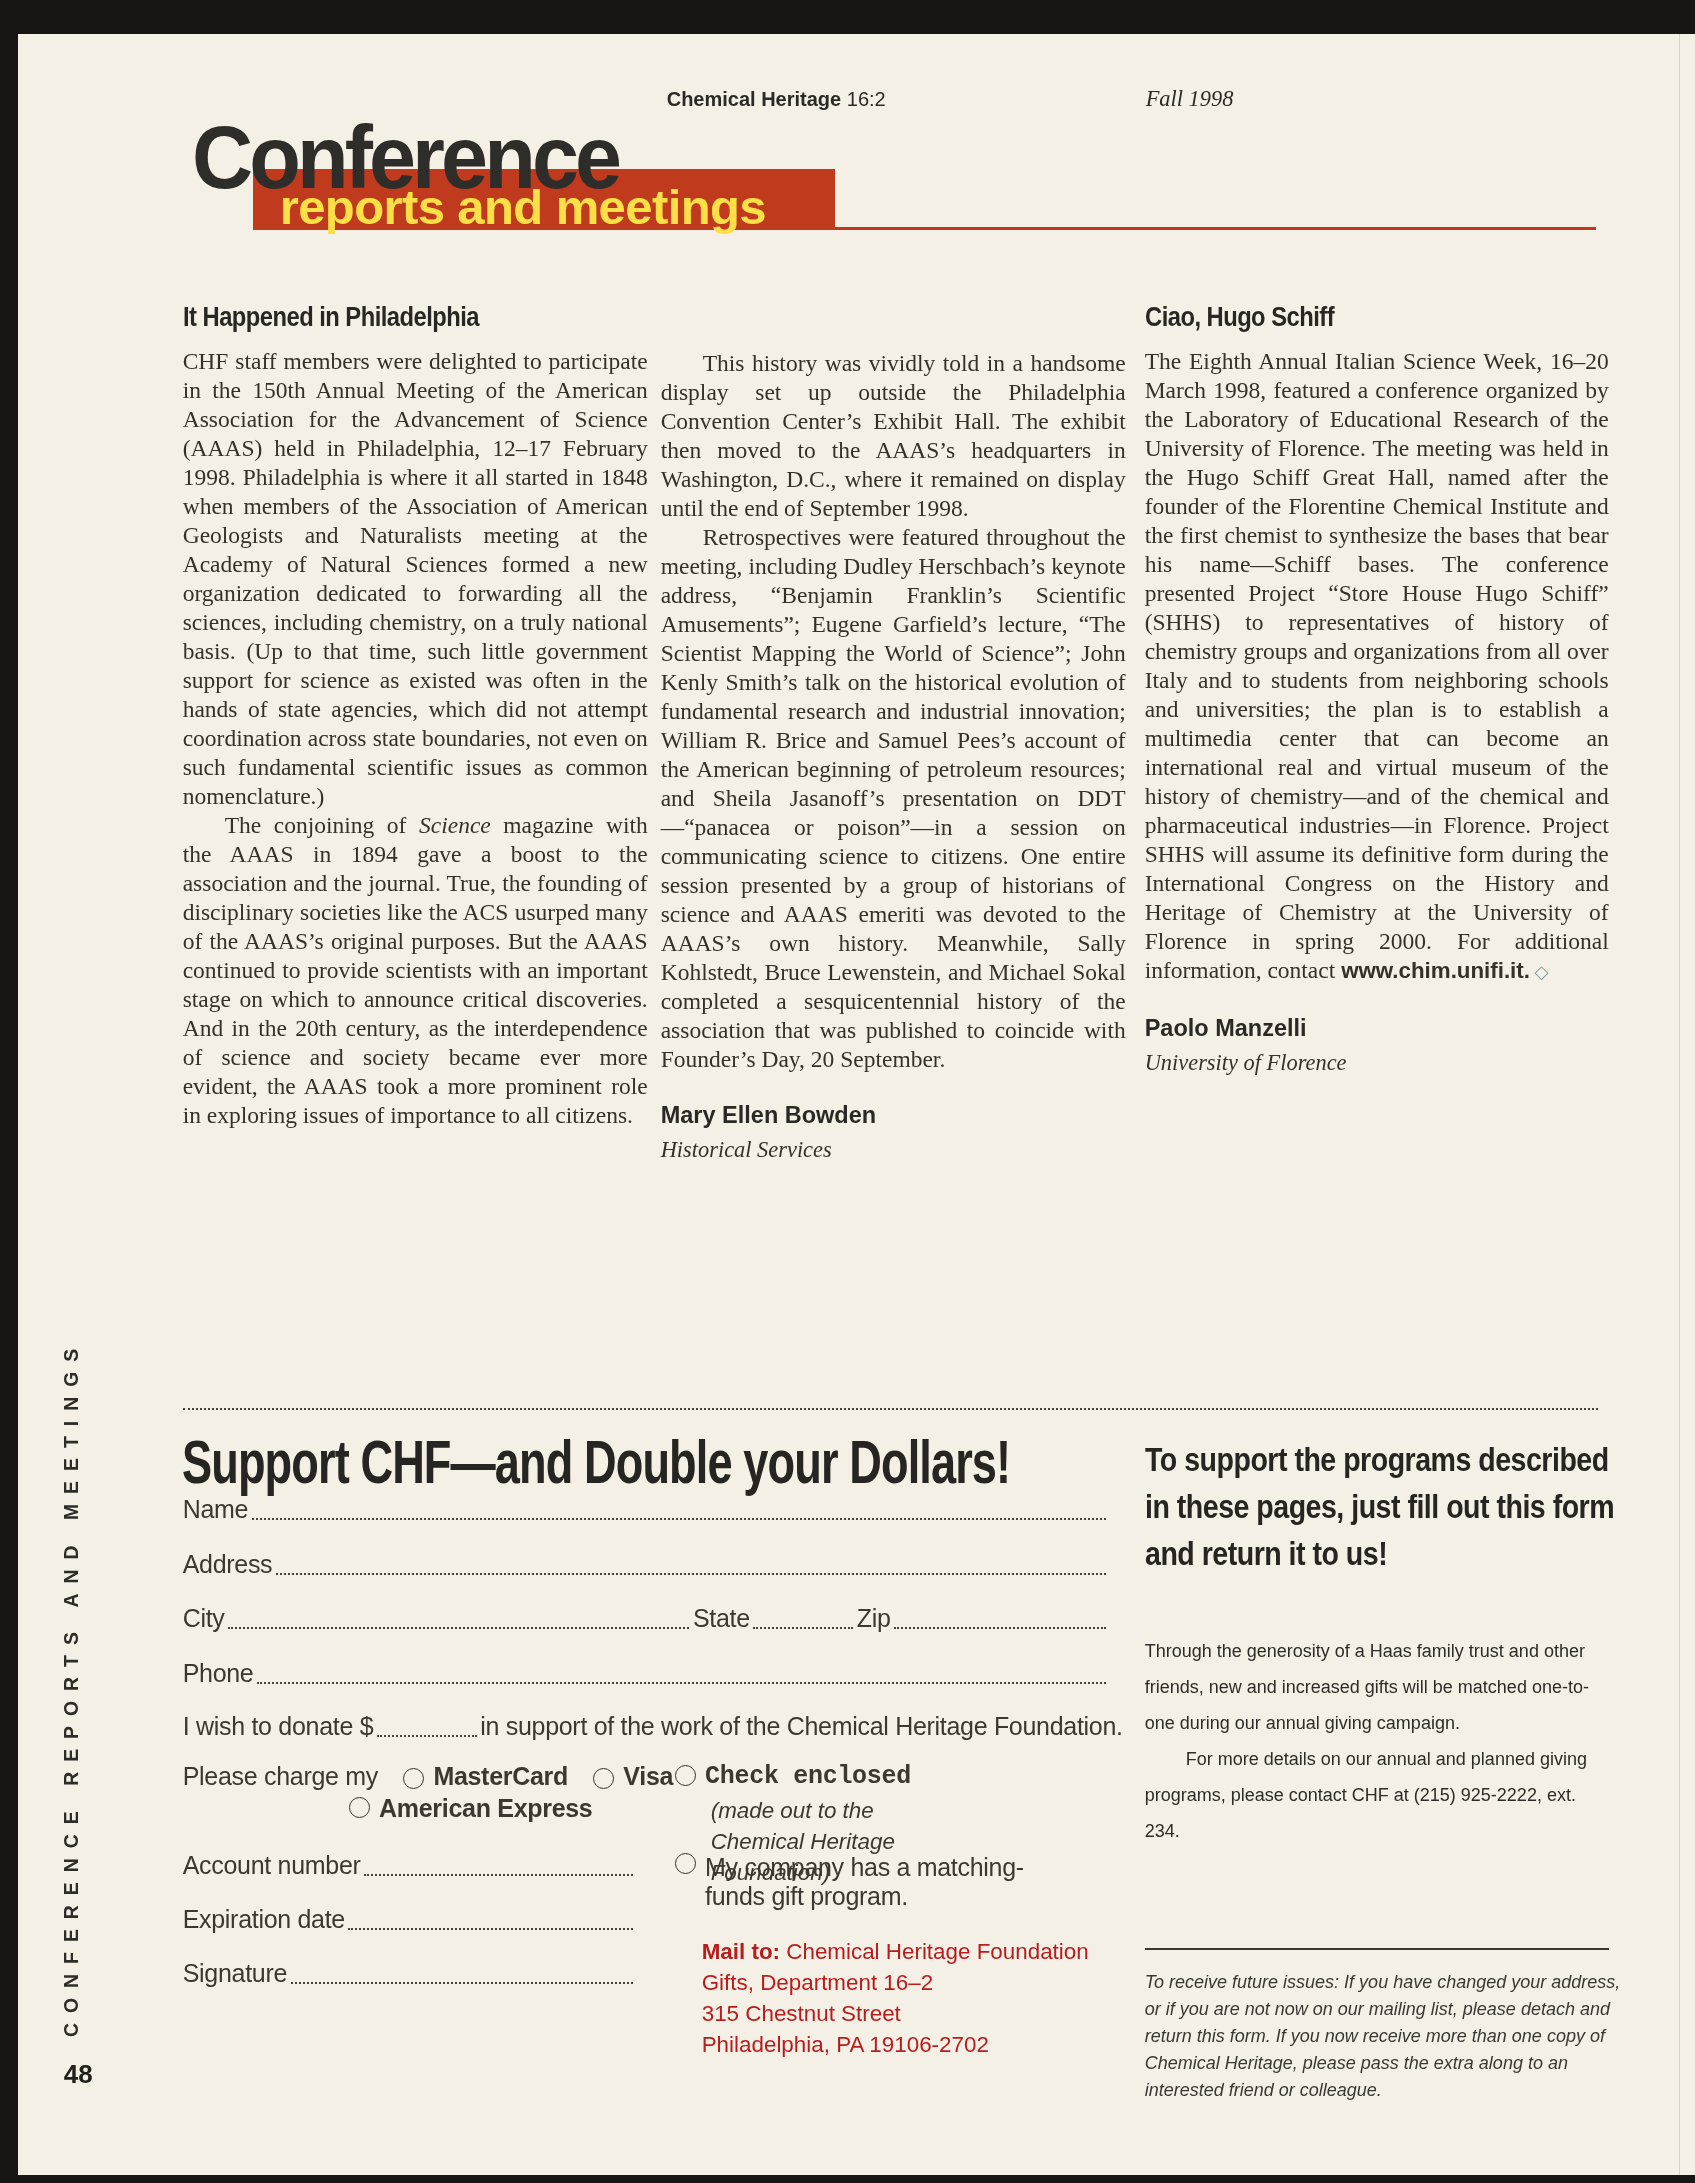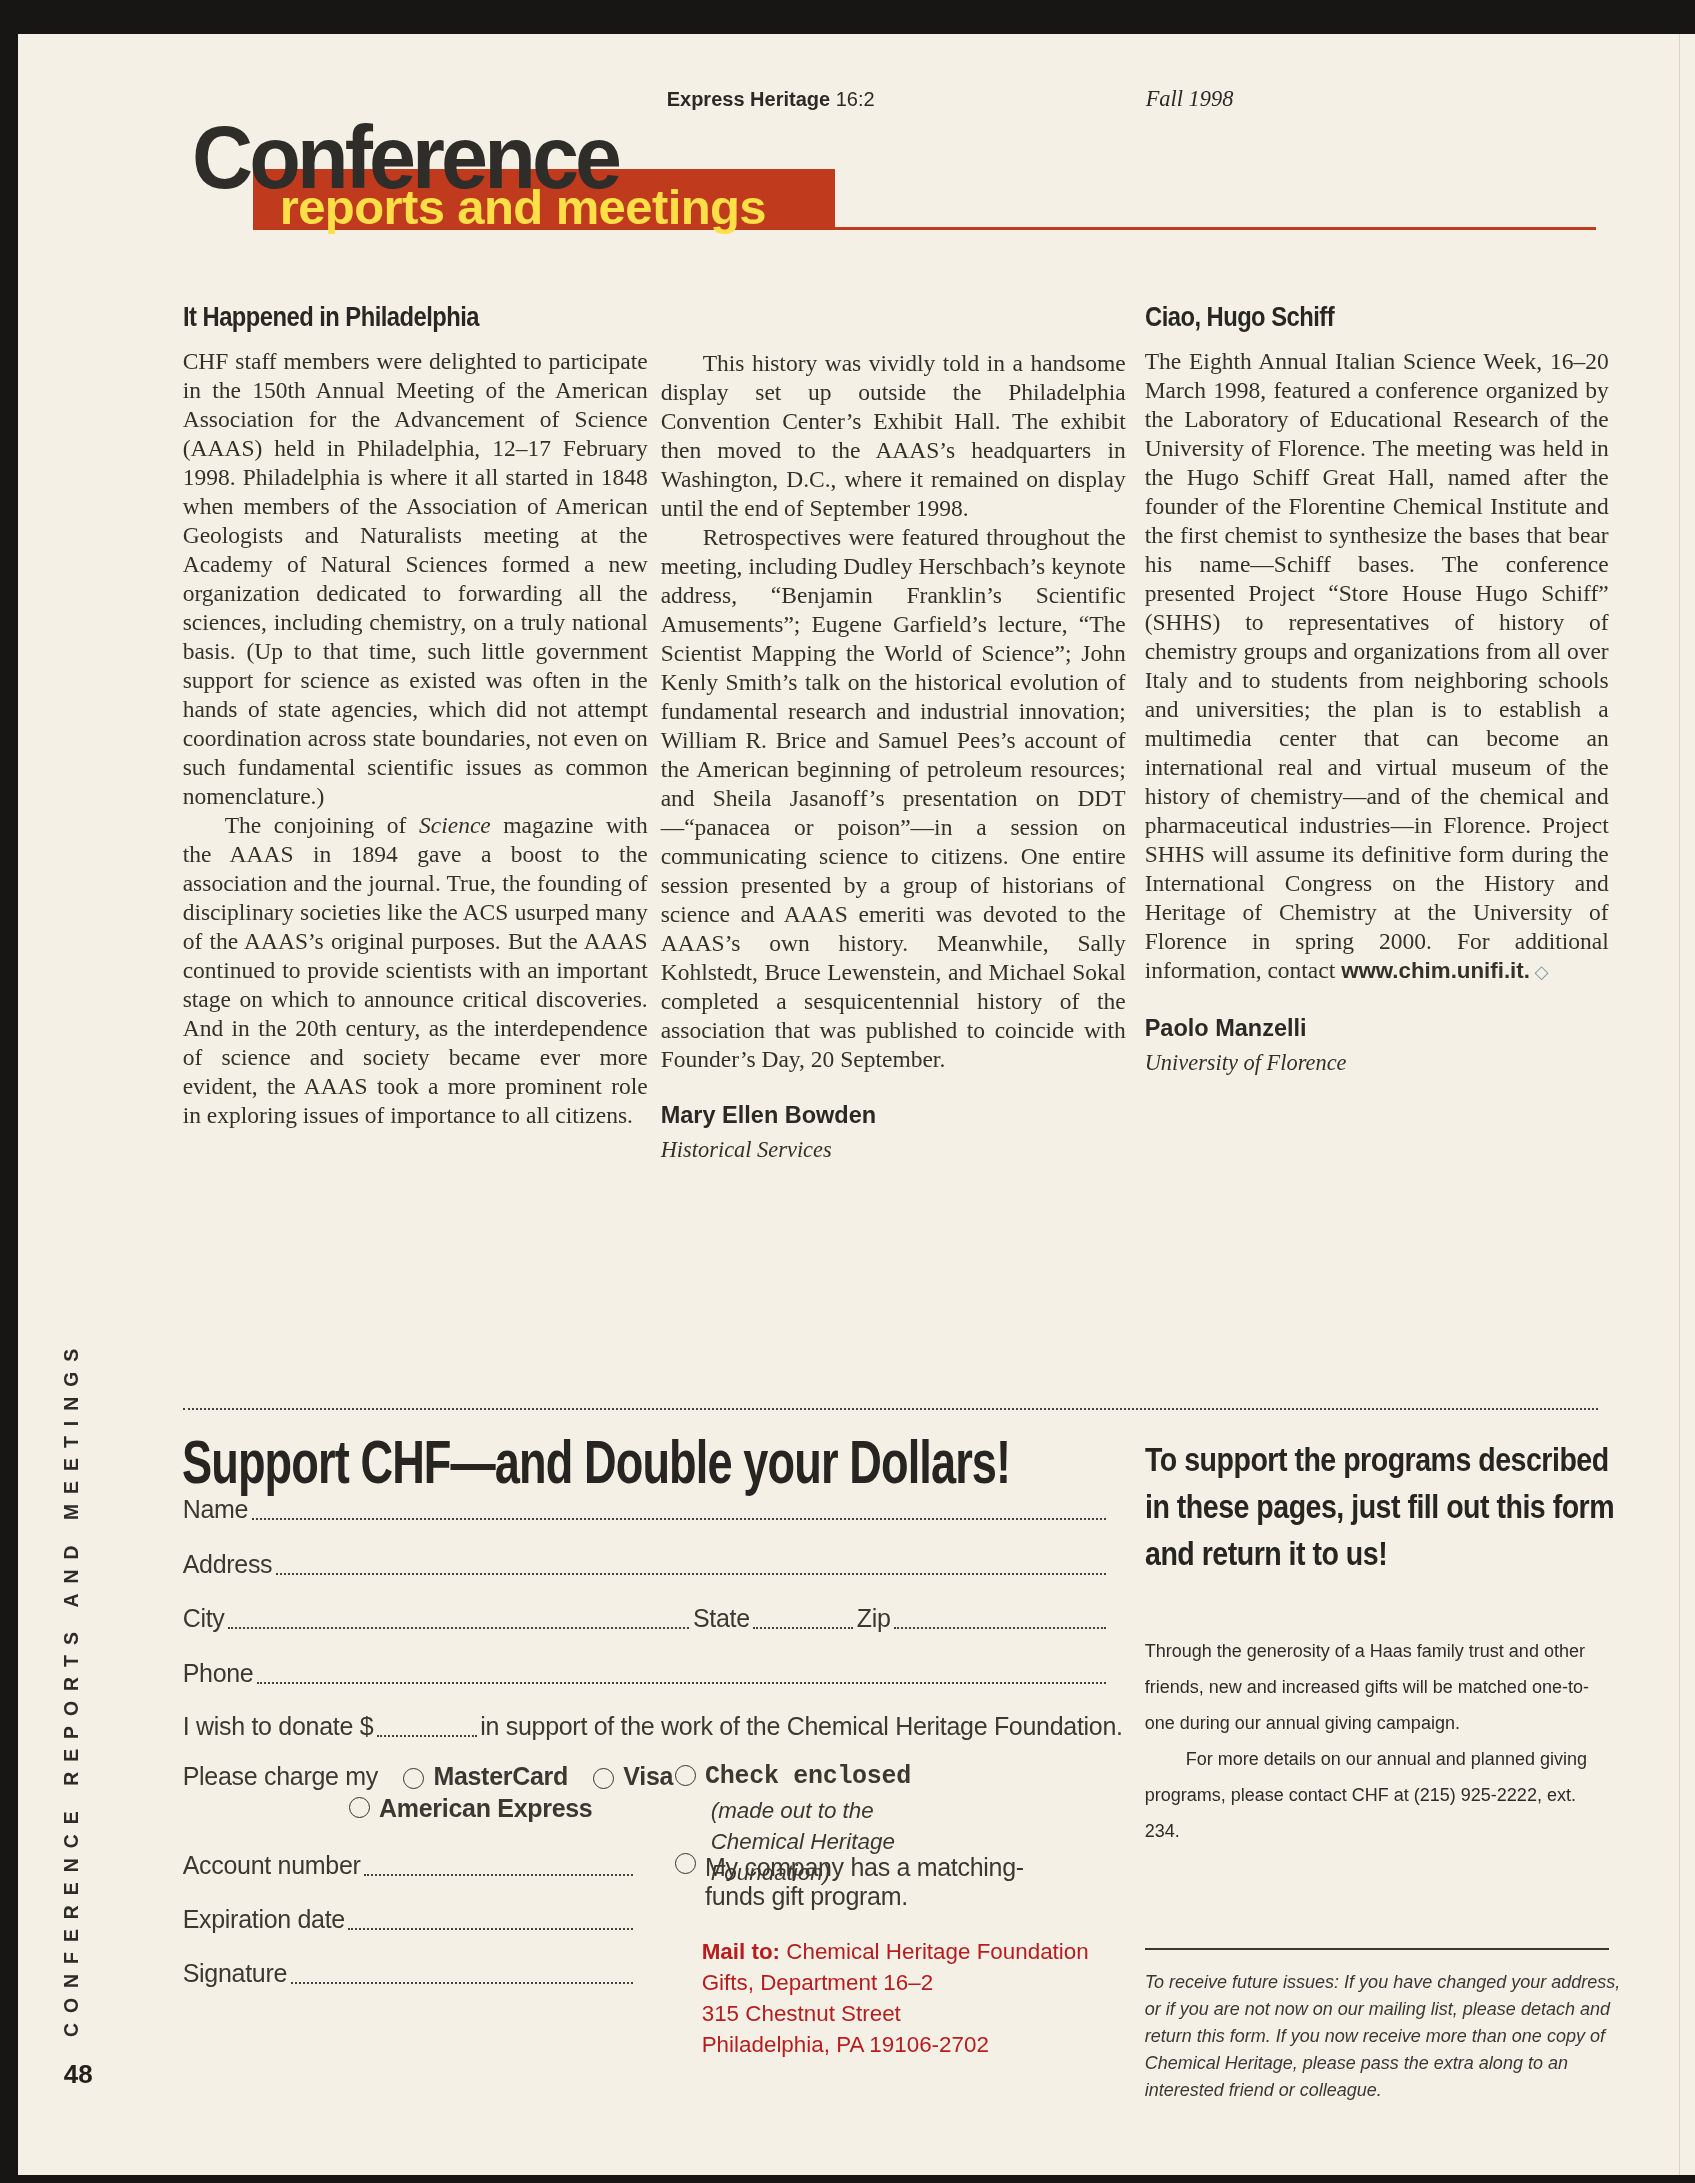--- a/index.html
+++ b/index.html
@@ -79,21 +79,21 @@
   .edge-left{position:absolute;left:0;top:0;width:17.7px;height:2183px;background:#181614;}
   .edge-bottom{position:absolute;left:0;top:2176px;width:1695px;height:7.7px;background:#181614;}
 </style>
 </head>
 <body>
 
 <div class="stage">
   <div class="paper">
     <div class="fold"></div>
 
-    <div class="rh-left"><b>Express Heritage</b><span> 16:2</span></div>
+    <div class="rh-left"><b>Chemical Heritage</b><span> 16:2</span></div>
     <div class="rh-right">Fall 1998</div>
 
     <div class="mast-title">Conference</div>
     <div class="mast-banner">
       <div class="mast-banner-text">reports and meetings</div>
     </div>
     <div class="mast-rule"></div>
 
     <div class="col col1">
       <h2 class="ahead">It Happened in Philadelphia</h2>

